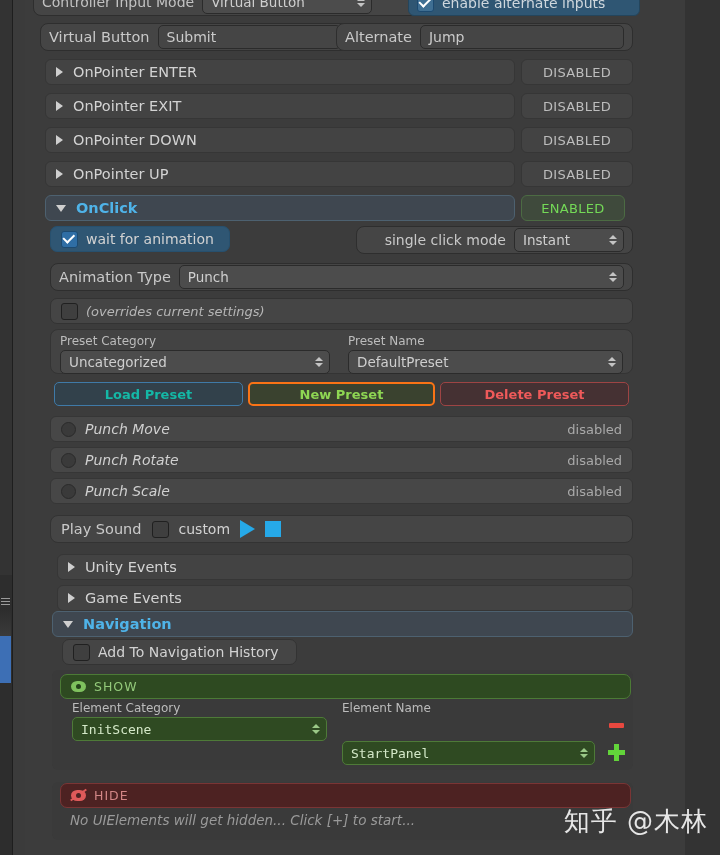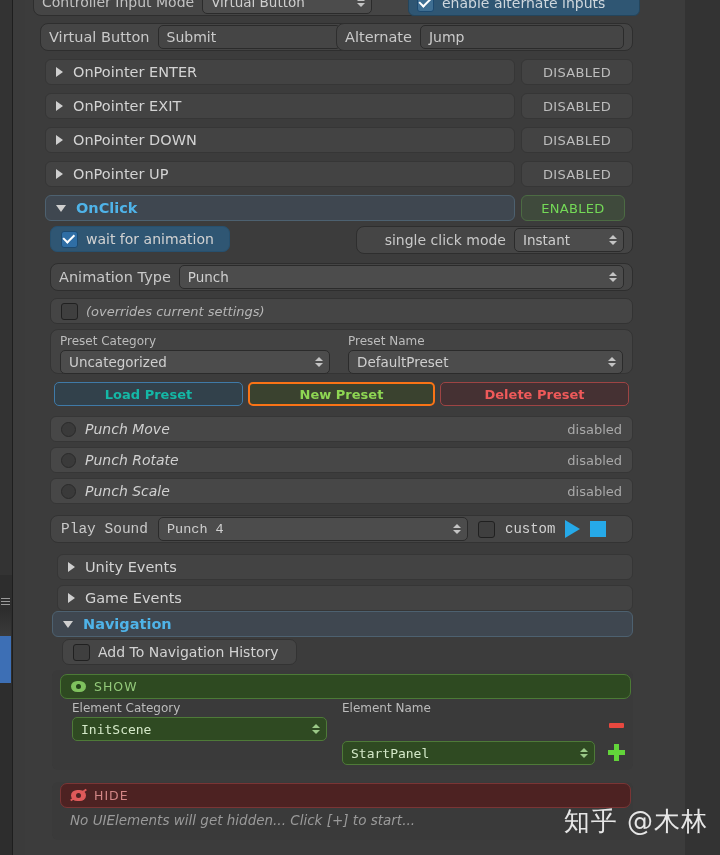--- a/index.html
+++ b/index.html
@@ -321,29 +321,22 @@
     <span class="st">disabled</span>
   </div>
   <div class="subrow" style="left:50px;top:478px;width:583px;">
     <span class="left">
         <span class="dot"></span>
       <span class="nm">Punch Scale</span>
       </span>
     <span class="st">disabled</span>
   </div>
 
-  <div class="soundbar" style="left:50px;top:515px;width:583px;font-family:Liberation Mono, monospace;">
+  <div class="soundbar" style="left:50px;top:515px;width:583px;">
     <span style="font-size:14.5px;color:#c9c9c9;">Play Sound</span>
-    <div class="select" style="width:310px;">
-      <span>Punch 4</span>
-      <span class="arrows">
-          <span class="up"></span>
-          <span class="dn"></span>
-        </span>
-    </div>
     <span class="cb"></span>
     <span style="font-size:14px;color:#d2d2d2;">custom</span>
     <span class="play-tri"></span>
     <span class="stop-sq"></span>
   </div>
 
   <div class="evt" style="left:57px;top:554px;width:576px;">
     <span class="tri"></span>
     <span class="name">Unity Events</span>
   </div>

